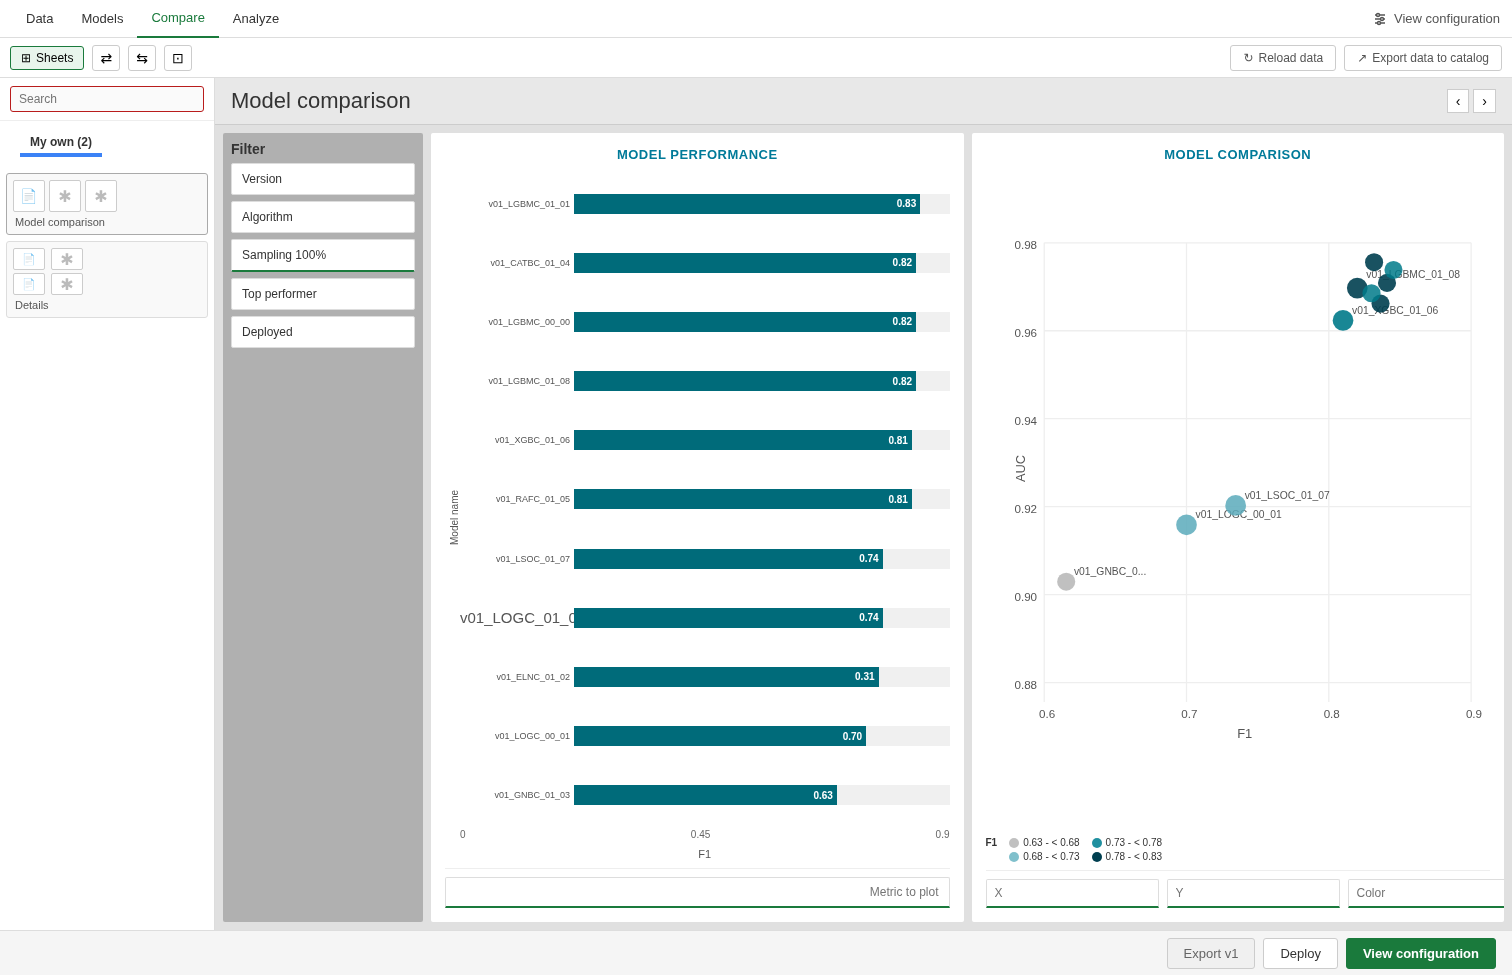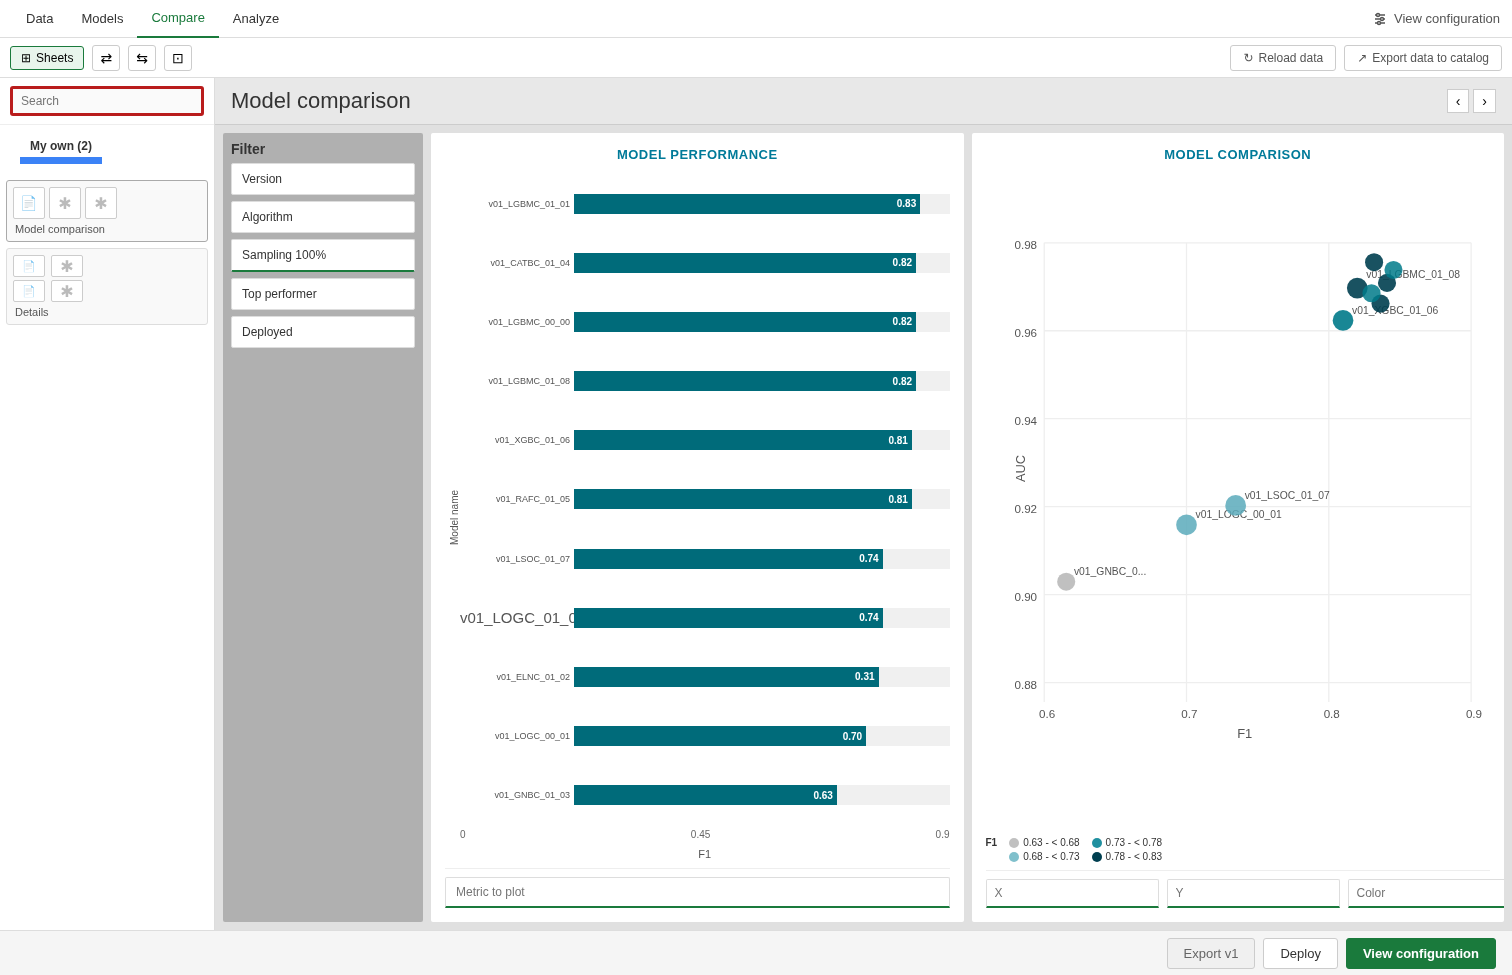--- a/index.html
+++ b/index.html
@@ -20,22 +20,22 @@
     .toolbar-right { margin-left: auto; display: flex; align-items: center; gap: 8px; }
     .reload-btn { border: 1px solid #ccc; background: #fff; border-radius: 3px; padding: 5px 12px; cursor: pointer; font-size: 12px; display: flex; align-items: center; gap: 5px; color: #555; }
     .export-btn { border: 1px solid #ccc; background: #fff; border-radius: 3px; padding: 5px 12px; cursor: pointer; font-size: 12px; display: flex; align-items: center; gap: 5px; color: #555; }
 
     
     .main-layout { display: flex; height: calc(975px - 38px - 40px - 45px); }
 
     
     .left-sidebar { width: 215px; background: #fff; border-right: 1px solid #ddd; display: flex; flex-direction: column; overflow: hidden; }
     .search-box { padding: 8px 10px; border-bottom: 1px solid #eee; }
-    .search-input { width: 100%; border: 3px solid #b91c1c; border-radius: 3px; padding: 5px 8px; font-size: 12px; color: #555; background: #fafafa; }
-    .sidebar-section-title { padding: 8px 10px 4px; font-size: 12px; font-weight: 600; color: #333; border-bottom: 7px solid #3b82f6; display: inline-block; margin: 0 0 4px 10px; }
+    .search-input { width: 100%; border: 1px solid #b91c1c; border-radius: 3px; padding: 5px 8px; font-size: 12px; color: #555; background: #fafafa; }
+    .sidebar-section-title { padding: 8px 10px 4px; font-size: 12px; font-weight: 600; color: #333; border-bottom: 4px solid #3b82f6; display: inline-block; margin: 0 0 4px 10px; }
     .sidebar-section-header { padding: 6px 10px; }
     .sidebar-cards { padding: 6px; display: flex; flex-direction: column; gap: 6px; overflow-y: auto; }
     .sidebar-card { border: 1px solid #ddd; border-radius: 3px; background: #f9f9f9; padding: 6px; cursor: pointer; }
     .sidebar-card.active { border-color: #aaa; }
     .sidebar-card-content { display: flex; gap: 6px; }
     .card-icon { width: 32px; height: 32px; border: 1px solid #ccc; border-radius: 2px; background: #fff; display: flex; align-items: center; justify-content: center; color: #bbb; font-size: 16px; }
     .card-label { font-size: 11px; color: #555; margin-top: 4px; padding-left: 2px; }
     .card-row { display: flex; gap: 4px; }
 
     
@@ -60,21 +60,21 @@
     
     .bar-chart-area { flex: 1; display: flex; overflow: hidden; }
     .bars-container { flex: 1; display: flex; flex-direction: column; justify-content: space-around; position: relative; }
     .bar-row { display: flex; align-items: center; gap: 4px; height: 28px; }
     .x-axis { display: flex; justify-content: space-between; padding: 4px 0; font-size: 10px; color: #666; }
     .x-axis-label { text-align: center; font-size: 11px; color: #555; margin-top: 4px; }
     .chart-axis-y-title { writing-mode: vertical-rl; transform: rotate(180deg); font-size: 10px; color: #555; text-align: center; padding-right: 4px; }
 
     
     .metric-bar { border-top: 1px solid #eee; margin-top: 8px; padding-top: 8px; }
-    .metric-input { width: 100%; border: 1px solid #ddd; border-bottom: 2px solid #1a7a3c; border-radius: 2px 2px 0 0; padding: 7px 10px; font-size: 12px; color: #1d4ed8; background: #fff; }
+    .metric-input { width: 100%; border: 1px solid #ddd; border-bottom: 2px solid #1a7a3c; border-radius: 2px 2px 0 0; padding: 7px 10px; font-size: 12px; color: #1d4ed8; background: #fff; text-align: right; }
 
     
     .scatter-area { flex: 1; position: relative; overflow: hidden; }
     .scatter-svg { width: 100%; height: 100%; }
     .legend-area { margin-top: 8px; font-size: 10px; }
     .legend-row { display: flex; gap: 12px; align-items: center; flex-wrap: wrap; }
     .legend-item { display: flex; align-items: center; gap: 4px; }
     .legend-dot { width: 10px; height: 10px; border-radius: 50%; }
 
     

